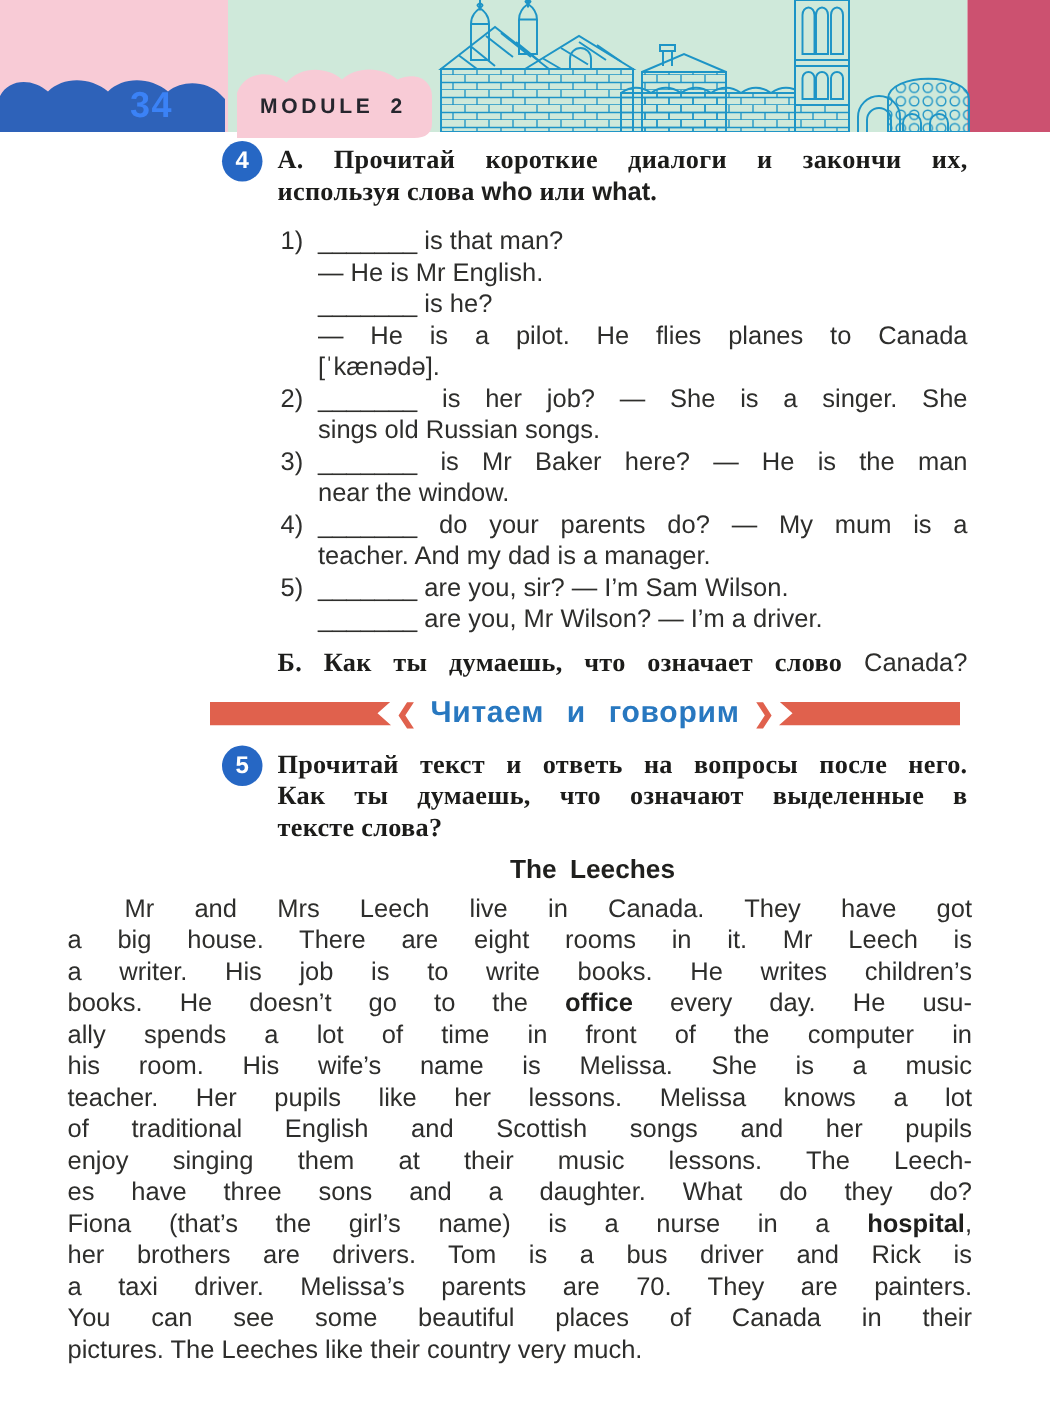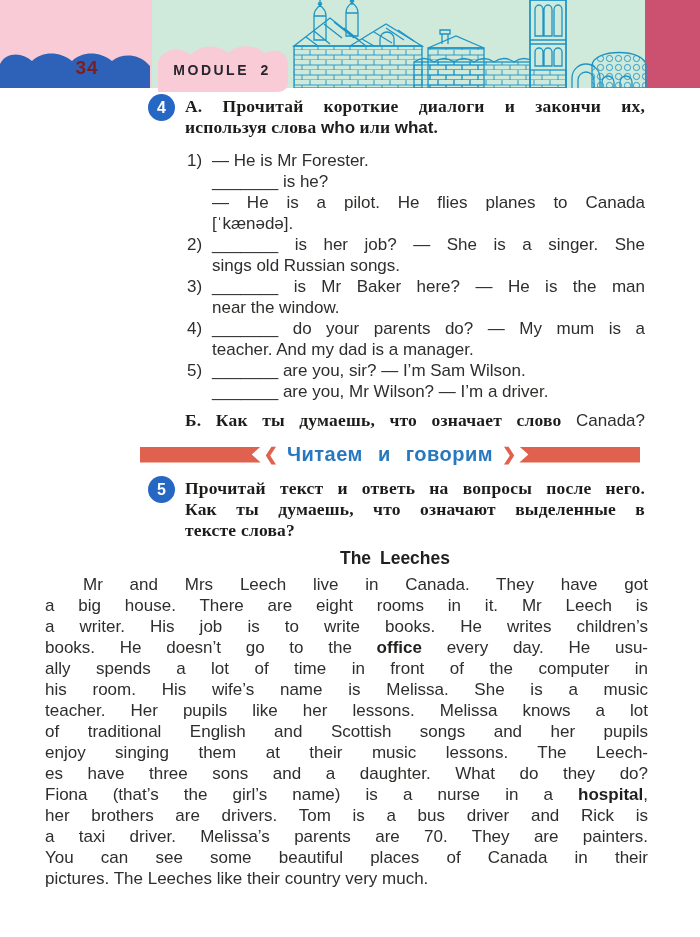--- a/index.html
+++ b/index.html
@@ -10,22 +10,22 @@
   }
   
   .hdr{position:relative;height:88px;background:#fff}
   .hdr-pink{position:absolute;left:0;top:0;width:152px;height:88px;background:#f8cbd6}
   .hdr-mint{position:absolute;left:152px;top:0;width:493px;height:88px;background:#cfe9da}
   .hdr-red{position:absolute;left:645px;top:0;width:55px;height:88px;background:#cc5170}
   .hdr svg{display:block}
   .sky{position:absolute;left:290px;top:0;width:358px;height:88px}
   .scallop-blue{position:absolute;left:0;top:48px;width:150px;height:40px}
   .page-num{
-    position:absolute;left:56px;top:57px;width:62px;text-align:center;
-    color:#7f1d1d;font-weight:bold;font-size:19px;letter-spacing:1px;
+    position:absolute;left:70px;top:57px;width:62px;text-align:center;
+    color:#3b82f6;font-weight:bold;font-size:24px;letter-spacing:1px;
   }
   .cloud-pink{position:absolute;left:150px;top:42px;width:146px;height:50px}
   .module-label{
     position:absolute;left:152px;top:62px;width:140px;text-align:center;
     color:#26262e;font-weight:bold;font-size:14px;letter-spacing:2.5px;word-spacing:5px;
   }
   
   .t-line{font-size:17px;line-height:21px;white-space:normal}
   .t-line.j{text-align:justify;text-align-last:justify}
   .t-line.indent{text-indent:38px}
@@ -127,21 +127,22 @@
     <div id="ex4-intro">
         <div class="t-line j"><span class="seg-ru">А. Прочитай короткие диалоги и закончи их,</span></div>
         <div class="t-line"><span class="seg-ru">используя слова </span><span class="seg-enb">who</span><span class="seg-ru"> или </span><span class="seg-enb">what</span><span class="seg-ru">.</span></div>
       </div>
   </section>
 
   <section class="items-block" id="dialog-list">
       <div class="d-row">
         <div class="d-num">1)</div>
         <div class="d-lines">
-          <div class="t-line"><span class="seg-en">— He is Mr Forester.</span></div>
+          <div class="t-line"><span class="seg-en">_______ is that man?</span></div>
+          <div class="t-line"><span class="seg-en">— He is Mr English.</span></div>
           <div class="t-line"><span class="seg-en">_______ is he?</span></div>
           <div class="t-line j"><span class="seg-en">— He is a pilot. He flies planes to Canada</span></div>
           <div class="t-line"><span class="seg-en">[ˈkænədə].</span></div>
         </div>
       </div>
       <div class="d-row">
         <div class="d-num">2)</div>
         <div class="d-lines">
           <div class="t-line j"><span class="seg-en">_______ is her job? — She is a singer. She</span></div>
           <div class="t-line"><span class="seg-en">sings old Russian songs.</span></div>

